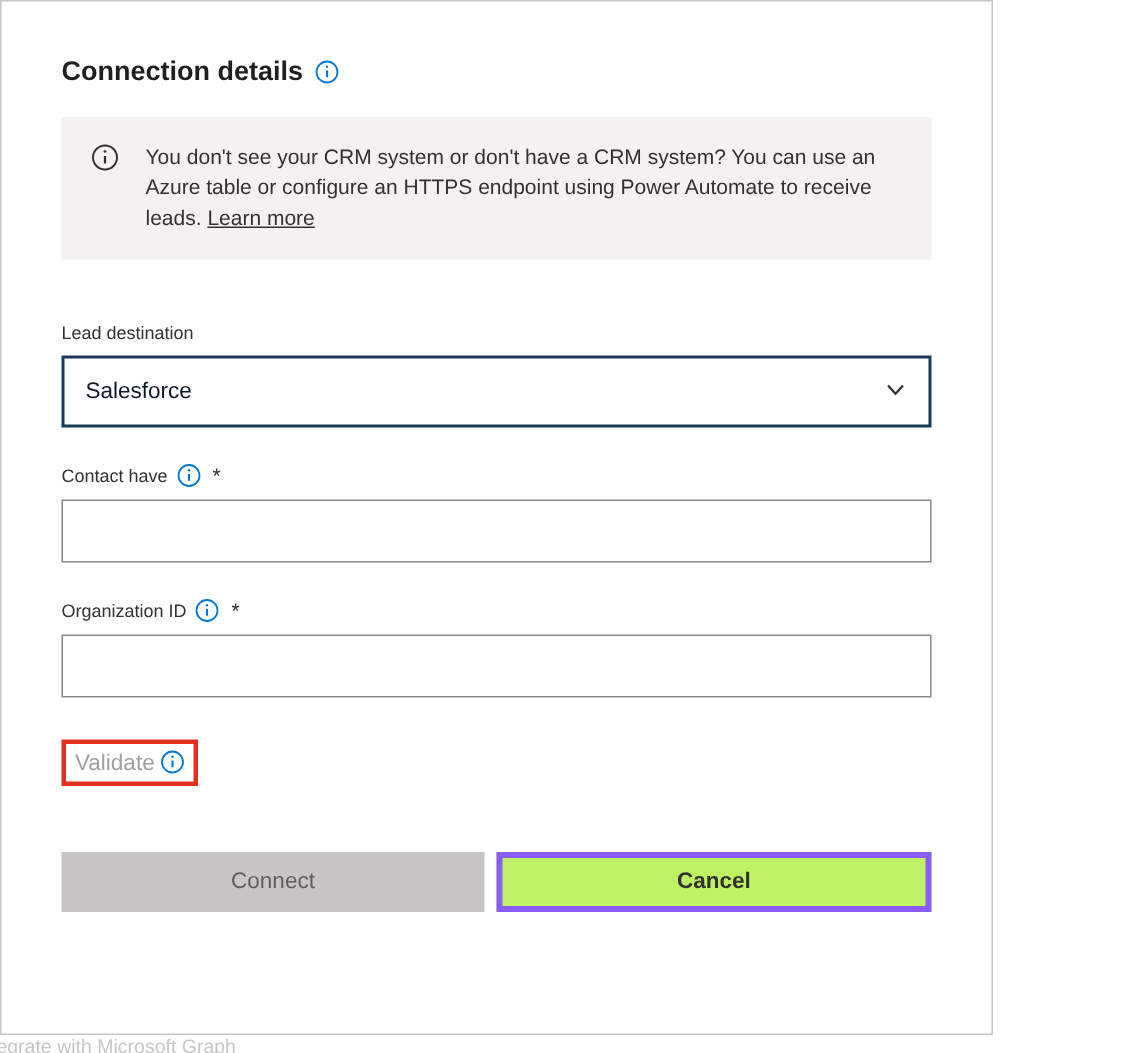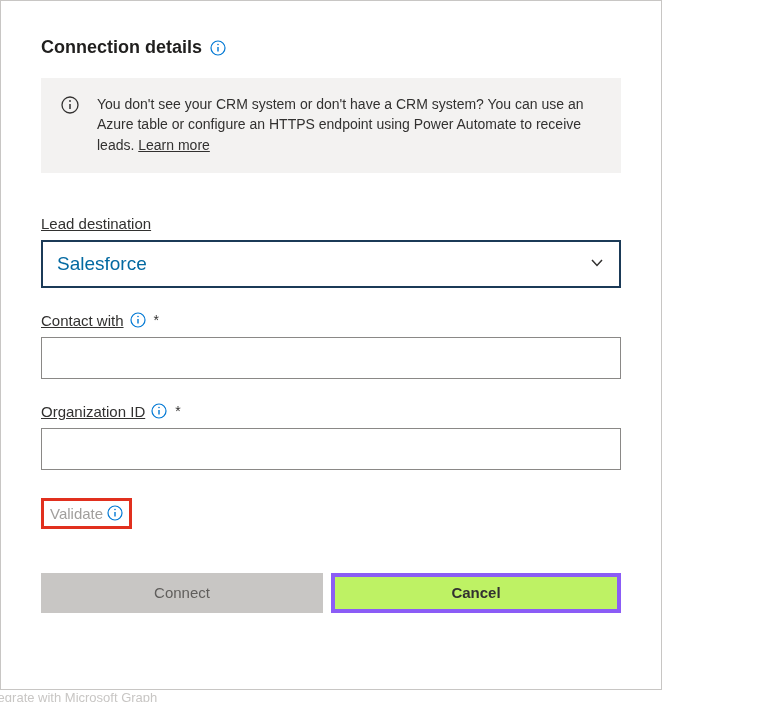--- a/index.html
+++ b/index.html
@@ -77,41 +77,40 @@
     .field-group {
       margin-bottom: 24px;
     }
     .field-label-row {
       display: flex;
       align-items: center;
       gap: 6px;
       margin-bottom: 8px;
     }
     .field-label {
-      font-size: 15px;
-      color: #323130;
-      text-decoration: underline;
+      font-size: 12px;
+      color: #323130;
     }
     .required-star {
       color: #323130;
       margin-left: 2px;
     }
     .select-wrap {
       position: relative;
       border: 2px solid #1b3a57;
       height: 48px;
       display: flex;
       align-items: center;
       padding: 0 14px;
       cursor: pointer;
       background: #fff;
     }
     .select-value {
-      font-size: 19px;
-      color: #0369a1;
+      font-size: 15px;
+      color: #0f172a;
     }
     .chevron {
       position: absolute;
       right: 14px;
       top: 50%;
       transform: translateY(-50%);
       color: #323130;
     }
     .chevron svg {
       width: 16px;
@@ -213,21 +212,21 @@
       <span class="chevron">
         <svg viewBox="0 0 16 16" fill="none" stroke="currentColor" stroke-width="1.5">
           <polyline points="3,5.5 8,11 13,5.5"></polyline>
         </svg>
       </span>
     </div>
   </div>
 
   <div class="field-group">
     <div class="field-label-row">
-      <span class="field-label">Contact with</span>
+      <span class="field-label">Contact have</span>
       <span class="info-icon">
         <svg viewBox="0 0 16 16" fill="none" stroke="currentColor" stroke-width="1.2">
           <circle cx="8" cy="8" r="7"></circle>
           <line x1="8" y1="7" x2="8" y2="11.5" stroke-width="1.4"></line>
           <circle cx="8" cy="4.5" r="0.8" fill="currentColor" stroke="none"></circle>
         </svg>
       </span>
       <span class="required-star">*</span>
     </div>
     <input type="text" class="text-input" value="" style="">

